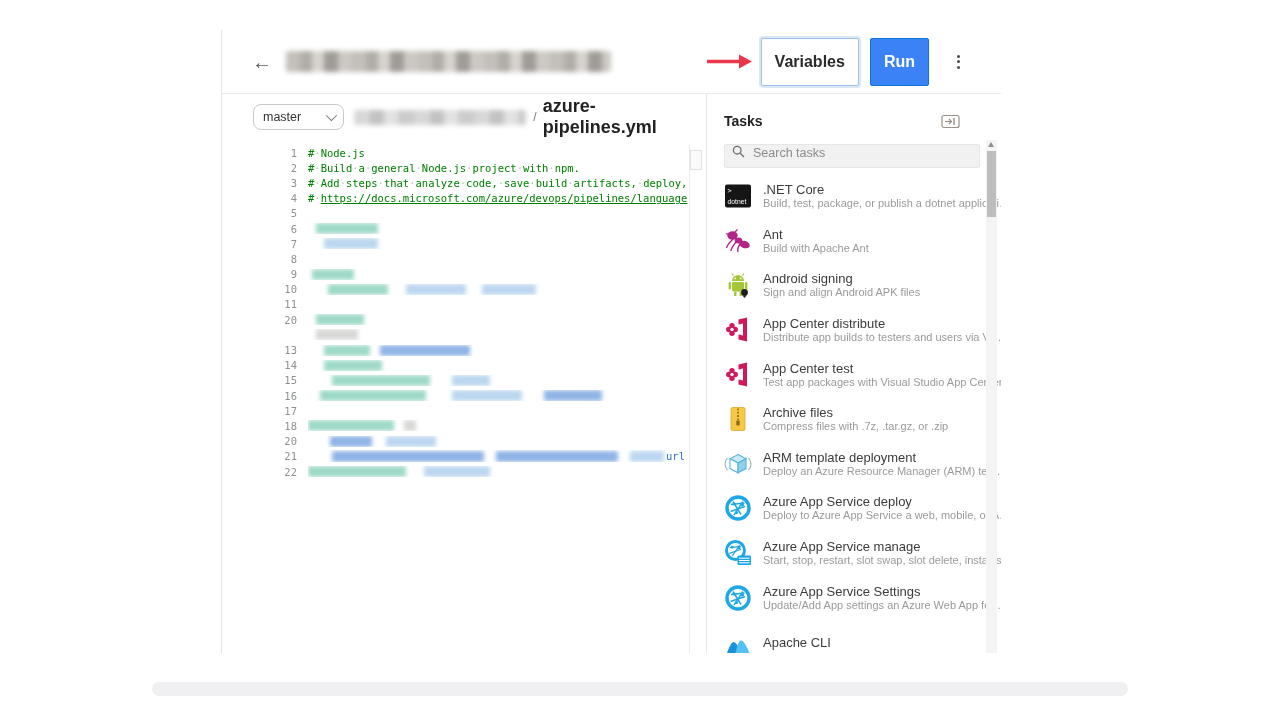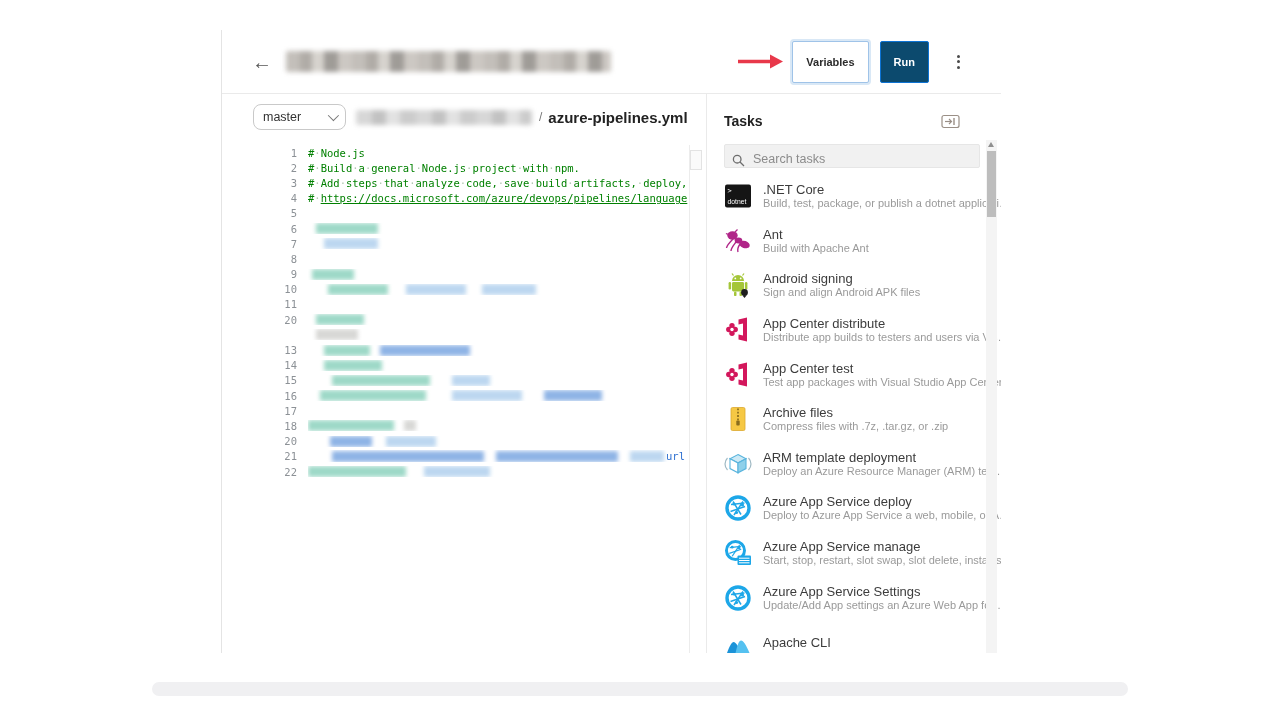--- a/index.html
+++ b/index.html
@@ -7,41 +7,41 @@
   .card{position:absolute;left:221px;top:30px;width:779px;height:623px;background:#fff;
         border-left:1px solid #e4e4e4;overflow:hidden;}
   
   .topbar{position:relative;height:63px;border-bottom:1px solid #eaeaea;display:flex;align-items:center;}
   .back-btn{margin-left:30px;font-size:20px;color:#555;cursor:pointer;line-height:1;}
   .pix-title{margin-left:14px;width:325px;height:21px;border-radius:2px;
     background:repeating-linear-gradient(90deg,#b9b4ae 0 14px,#a39e98 14px 26px,#d0ccc6 26px 38px,#8f8b86 38px 52px,#c4bfb9 52px 66px);
     filter:blur(2.5px);opacity:.85;}
   .top-actions{position:absolute;right:0;top:0;height:100%;display:flex;align-items:center;}
   .red-arrow{margin-right:9px;}
-  .btn{border-radius:2px;font-size:11px;font-weight:bold;padding:14px 13px;cursor:pointer;
+  .btn{border-radius:2px;font-size:16px;font-weight:bold;padding:14px 13px;cursor:pointer;
        font-family:"Liberation Sans",sans-serif;}
   .btn-variables{background:#fff;color:#2b2b2b;border:1px solid #9fc3e8;box-shadow:0 0 0 2px #d9e8f6;margin-right:11px;}
-  .btn-run{background:#0c4a6e;color:#fff;border:1px solid #0d73d4;margin-right:22px;}
+  .btn-run{background:#3b82f6;color:#fff;border:1px solid #0d73d4;margin-right:22px;}
   .kebab{width:14px;height:18px;display:flex;flex-direction:column;justify-content:center;align-items:center;
          gap:2.5px;margin-right:36px;cursor:pointer;}
   .kebab i{width:3px;height:3px;border-radius:50%;background:#4a4a4a;}
   
   .body{display:flex;height:560px;}
   .editor-pane{width:484px;position:relative;border-right:1px solid #eaeaea;overflow:hidden;}
   .branch-row{height:46px;display:flex;align-items:center;}
   .branch-select{margin-left:31px;width:93px;height:26px;border:1px solid #c9c9c9;border-radius:8px;
       display:flex;align-items:center;justify-content:space-between;padding:0 9px;box-sizing:border-box;
       font-size:12.5px;color:#333;cursor:pointer;background:#fff;}
   .chev{width:7px;height:7px;border-right:1.5px solid #777;border-bottom:1.5px solid #777;
         transform:rotate(45deg) translateY(-2px);}
   .pix-path{margin-left:10px;width:176px;height:15px;border-radius:2px;
     background:repeating-linear-gradient(90deg,#d7d7d7 0 16px,#c2c2c2 16px 30px,#e2e2e2 30px 44px,#cccccc 44px 60px);
     filter:blur(2.5px);}
   .path-sep{margin-left:7px;font-size:12px;color:#777;}
-  .file-name{margin-left:6px;font-size:15px;font-weight:bold;color:#222;}
+  .file-name{margin-left:6px;font-size:18px;font-weight:bold;color:#222;}
   
   .code-area{position:relative;padding-top:5px;font-family:"DejaVu Sans Mono","Liberation Mono",monospace;
              font-size:10.5px;}
   .code-row{height:15.2px;display:flex;align-items:center;white-space:pre;}
   .gutter{width:86px;text-align:right;padding-right:11px;box-sizing:border-box;color:#8c9196;
           font-size:10.5px;flex:none;}
   .row-content{display:flex;align-items:center;overflow:hidden;flex:1;}
   .tok-comment{color:#008000;}
   .tok-comment-link{color:#008000;text-decoration:underline;}
   .ws{color:#b2c9b2;}
@@ -53,21 +53,21 @@
   .trail-token{color:#2d6fd0;margin-left:2px;}
   .overview-line{position:absolute;top:51px;bottom:0;right:16px;width:1px;background:#ececec;}
   .mini-box{position:absolute;top:56px;right:4px;width:10px;height:18px;border:1px solid #e3e3e3;background:#fafafa;}
   
   .tasks-pane{flex:1;position:relative;overflow:hidden;}
   .tasks-header{display:flex;justify-content:space-between;
                 padding:19px 40px 0 17px;}
   .tasks-title{font-size:14px;font-weight:bold;color:#222;}
   .collapse-btn{cursor:pointer;display:flex;align-items:center;}
   .search-box{margin:15px 0 0 17px;width:256px;height:24px;background:#f1f1f1;border:1px solid #e6e6e6;
-              border-radius:2px;display:flex;align-items:flex-end;box-sizing:border-box;padding:0 7px;}
+              border-radius:2px;display:flex;align-items:flex-start;box-sizing:border-box;padding:0 7px;}
   .search-box input{border:none;background:transparent;outline:none;font-size:12.5px;color:#555;
                     margin-left:6px;width:210px;font-family:"Liberation Sans",sans-serif;}
   .search-box input::placeholder{color:#8b8b8b;}
   .task-list{margin-top:6px;}
   .task-item{display:flex;align-items:center;height:44.6px;padding-left:17px;cursor:pointer;}
   .task-icon{width:28px;height:28px;flex:none;display:flex;align-items:center;justify-content:center;}
   .task-text{margin-left:11px;overflow:hidden;}
   .task-title{font-size:13px;color:#3c3c3c;line-height:15px;white-space:nowrap;}
   .task-desc{font-size:11px;color:#9a9a9a;line-height:13px;white-space:nowrap;}
   

